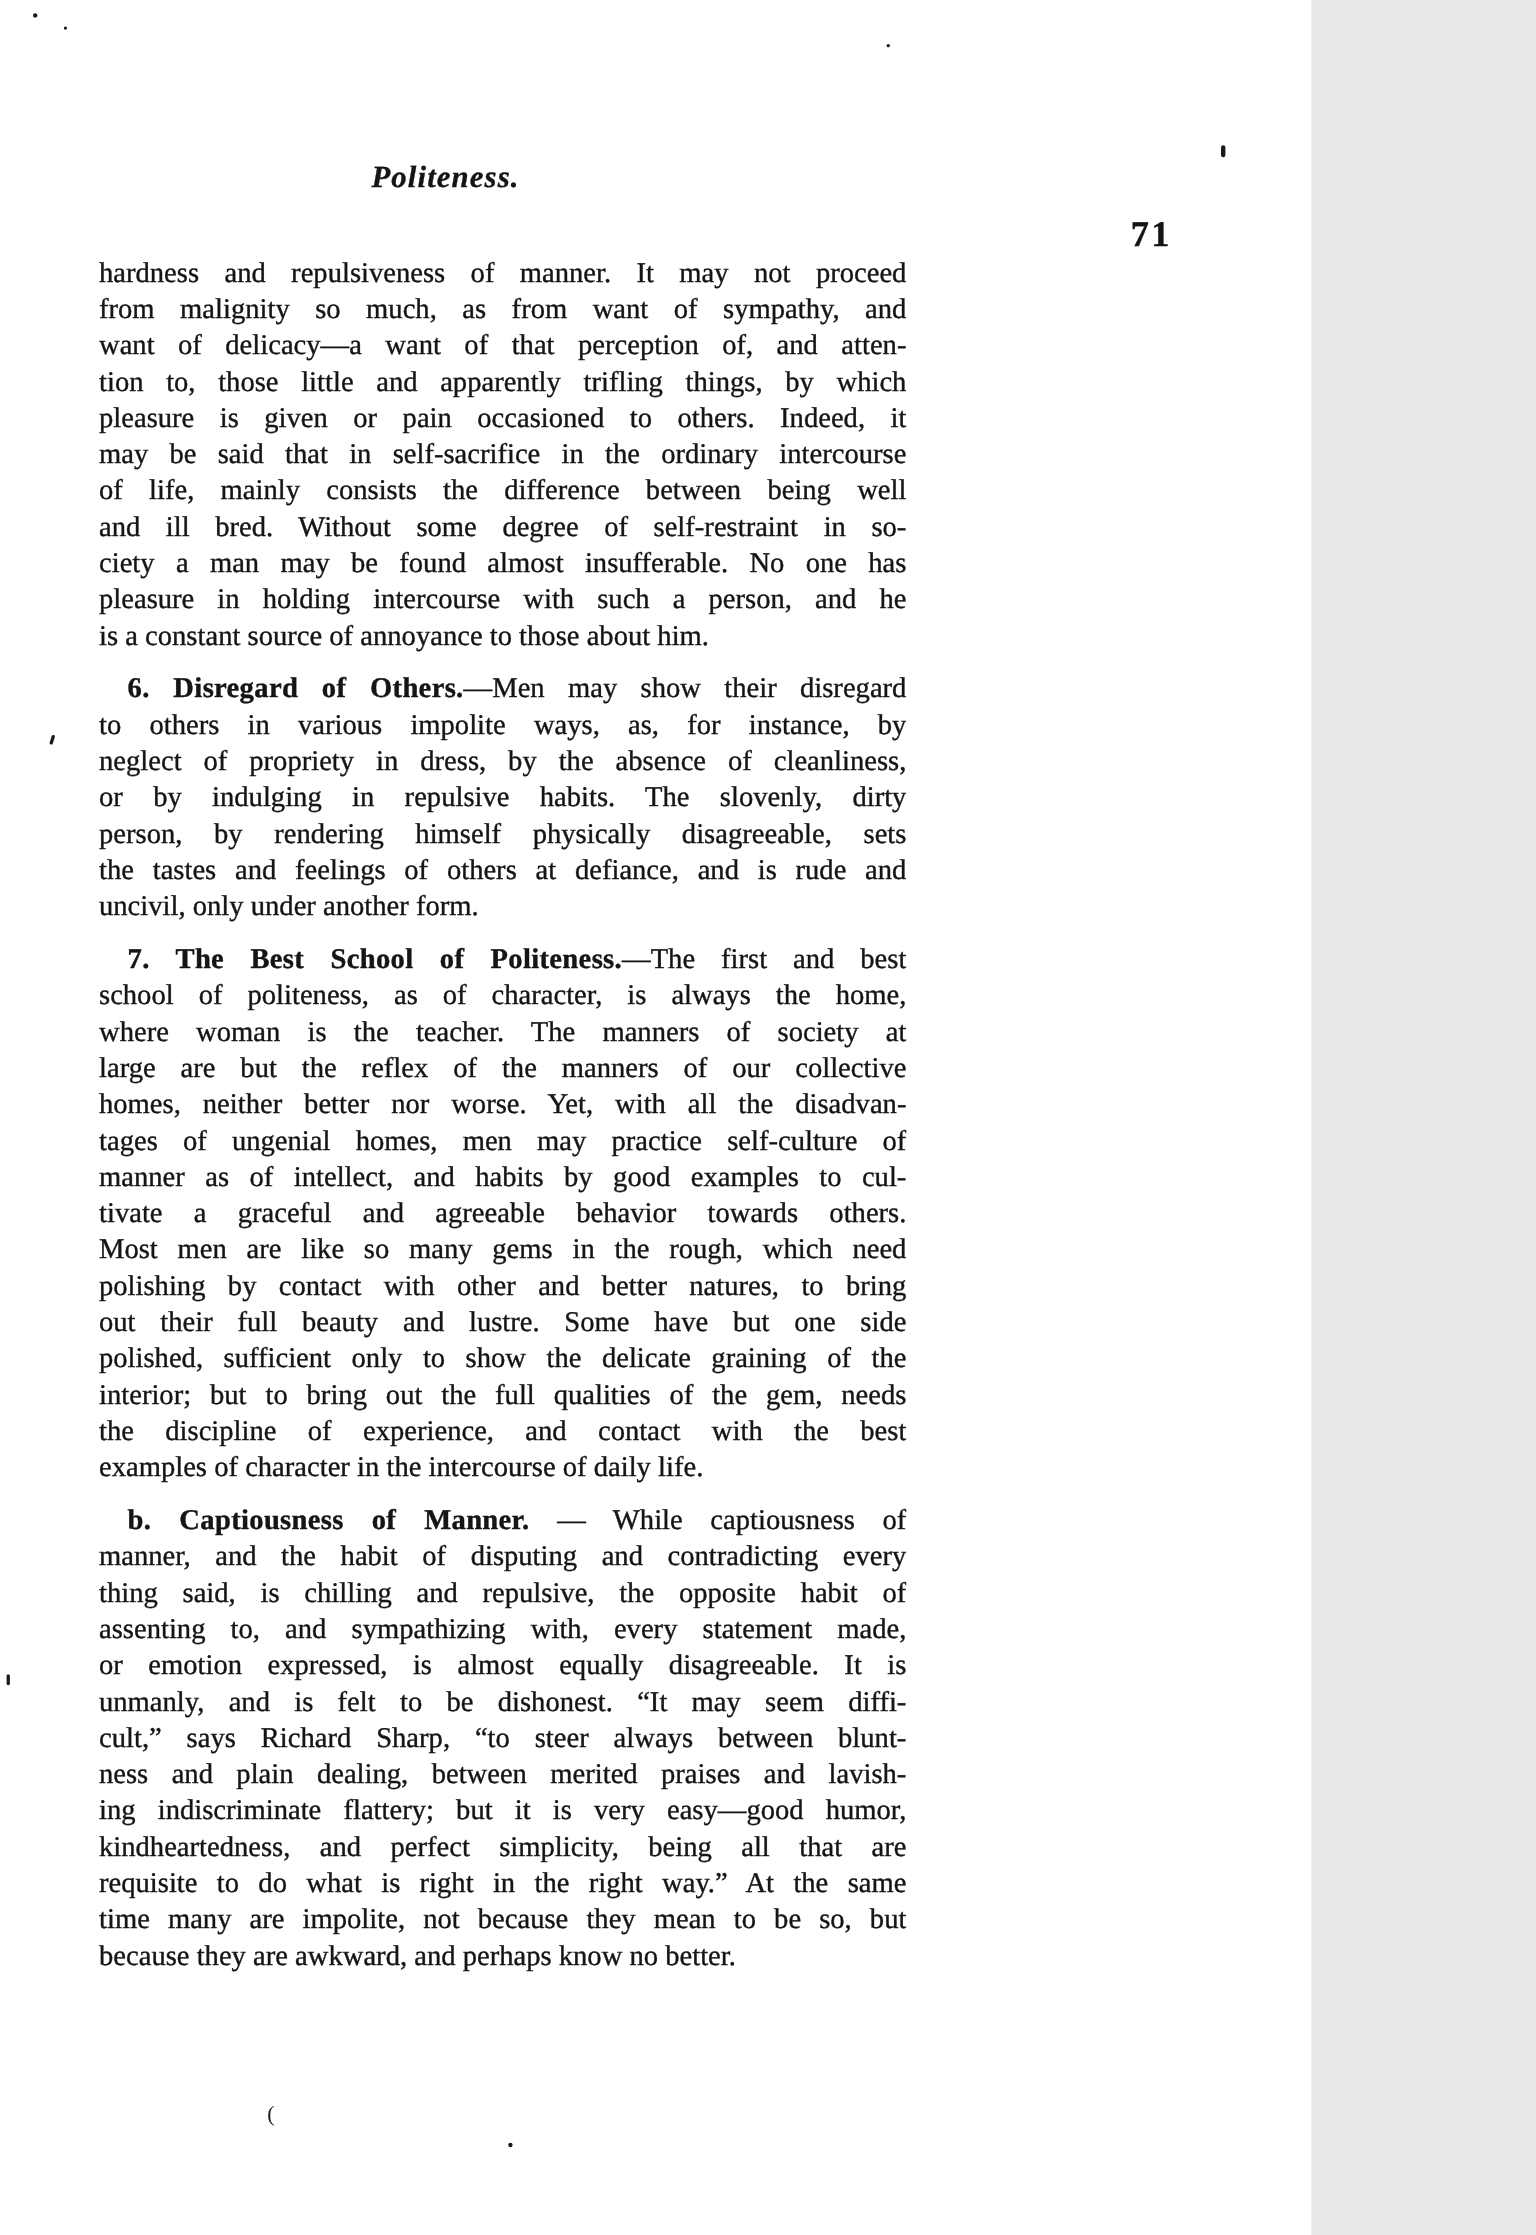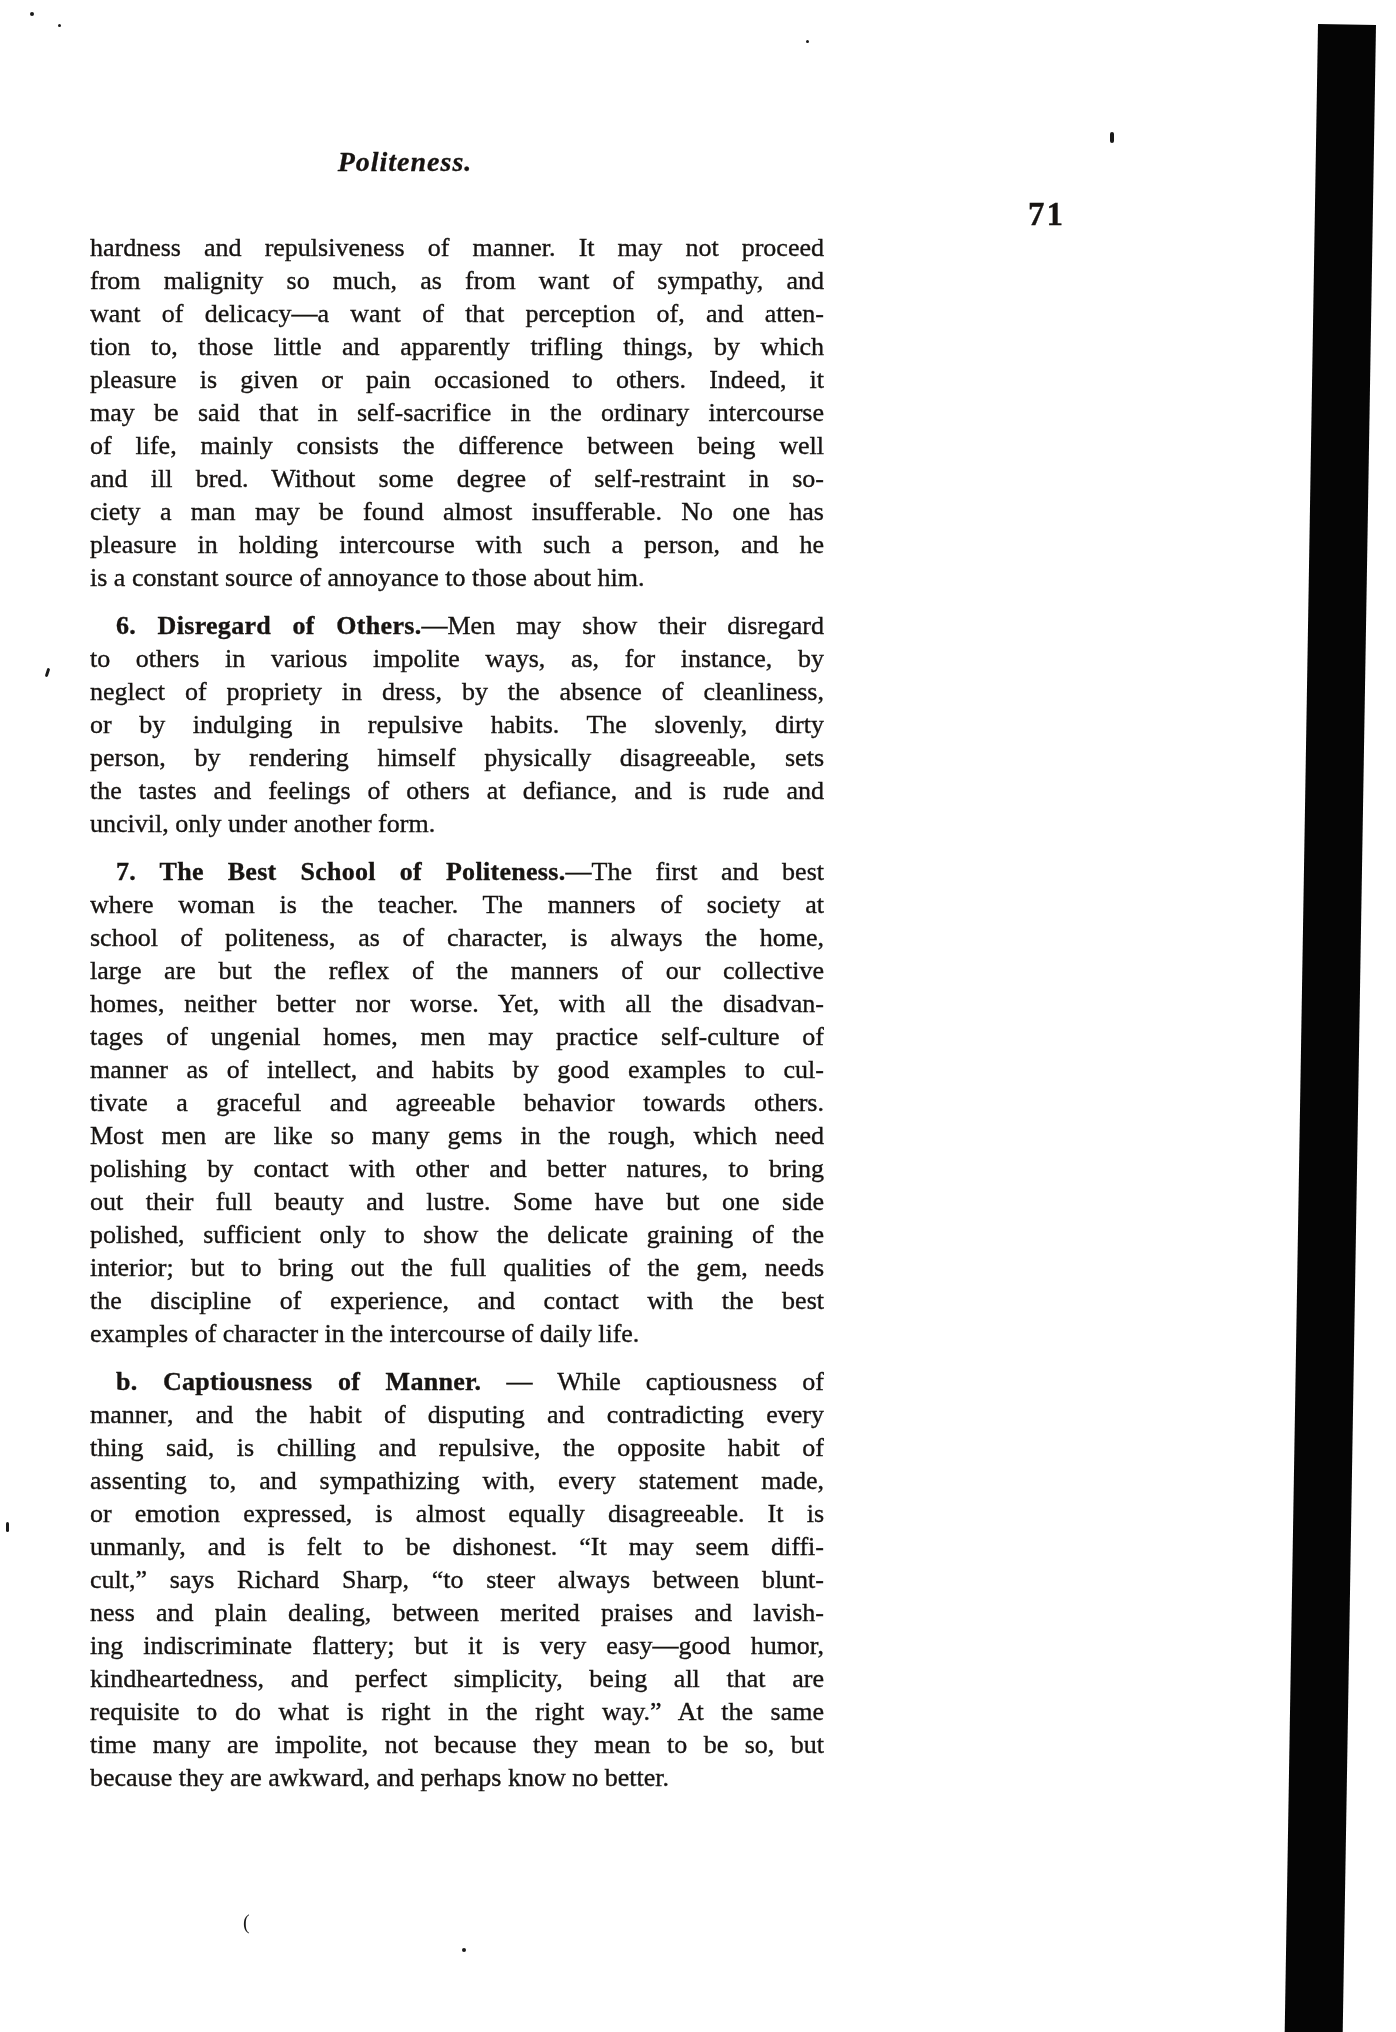--- a/index.html
+++ b/index.html
@@ -1,18 +1,18 @@
 <!DOCTYPE html>
 <html><head>
 <meta charset="utf-8">
 <style>
   html, body { margin: 0; padding: 0; background: #e8e8e8; }
   .page {
     position: relative;
-    width: 1396px;
+    width: 1192px;
     height: 2032px;
     background: #ffffff;
     overflow: hidden;
     font-family: "Liberation Serif", "DejaVu Serif", serif;
     color: #171412;
   }
   
   .header-title {
     position: absolute;
     left: 80px; top: 146px;
@@ -109,22 +109,22 @@
         <div class="line j indent"><b>6. Disregard of Others.</b>—Men may show their disregard</div>
         <div class="line j">to others in various impolite ways, as, for instance, by</div>
         <div class="line j">neglect of propriety in dress, by the absence of cleanliness,</div>
         <div class="line j">or by indulging in repulsive habits. The slovenly, dirty</div>
         <div class="line j">person, by rendering himself physically disagreeable, sets</div>
         <div class="line j">the tastes and feelings of others at defiance, and is rude and</div>
         <div class="line">uncivil, only under another form.</div>
       </div>
       <div class="paragraph">
         <div class="line j indent"><b>7. The Best School of Politeness.</b>—The first and best</div>
+        <div class="line j">school of politeness, as of character, is always the home,</div>
         <div class="line j">where woman is the teacher. The manners of society at</div>
-        <div class="line j">school of politeness, as of character, is always the home,</div>
         <div class="line j">large are but the reflex of the manners of our collective</div>
         <div class="line j">homes, neither better nor worse. Yet, with all the disadvan-</div>
         <div class="line j">tages of ungenial homes, men may practice self-culture of</div>
         <div class="line j">manner as of intellect, and habits by good examples to cul-</div>
         <div class="line j">tivate a graceful and agreeable behavior towards others.</div>
         <div class="line j">Most men are like so many gems in the rough, which need</div>
         <div class="line j">polishing by contact with other and better natures, to bring</div>
         <div class="line j">out their full beauty and lustre. Some have but one side</div>
         <div class="line j">polished, sufficient only to show the delicate graining of the</div>
         <div class="line j">interior; but to bring out the full qualities of the gem, needs</div>

